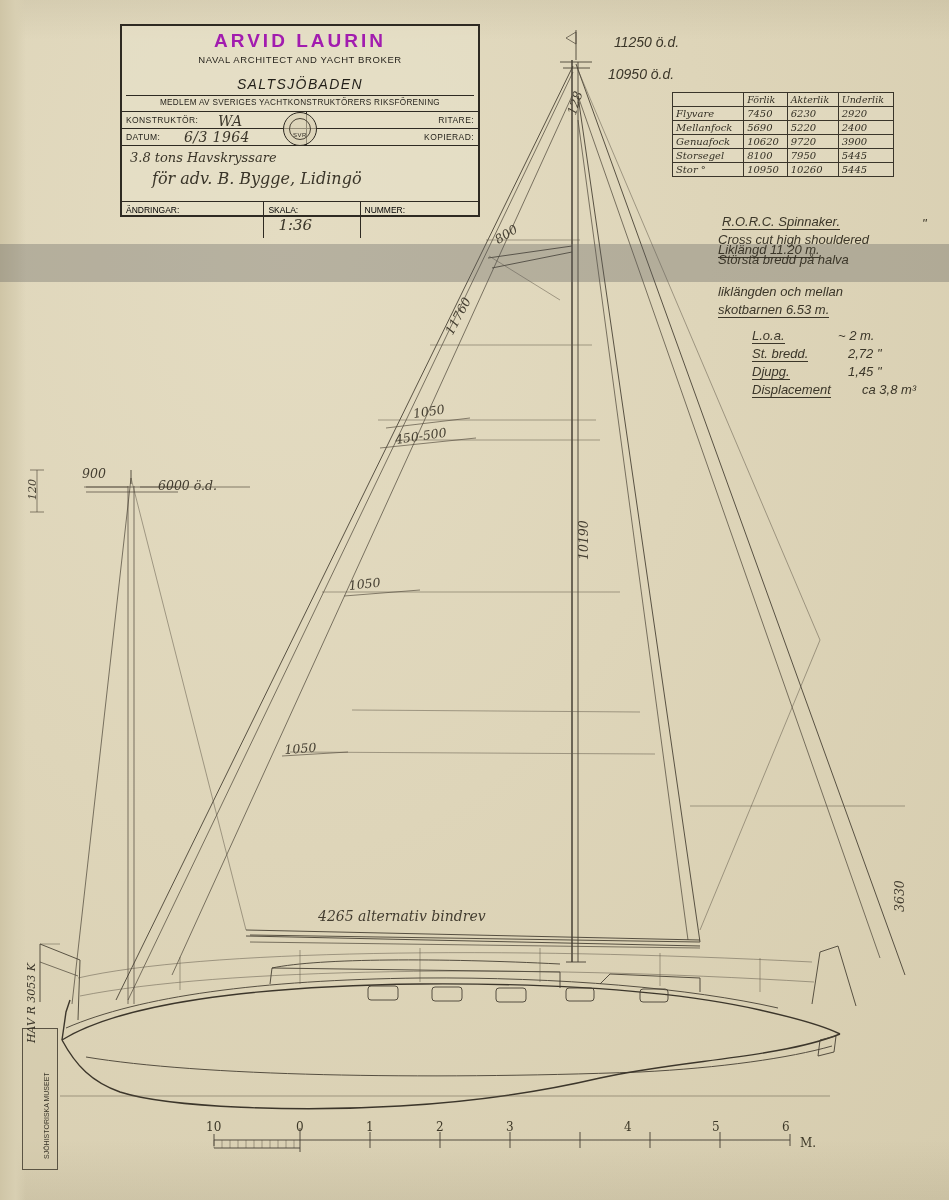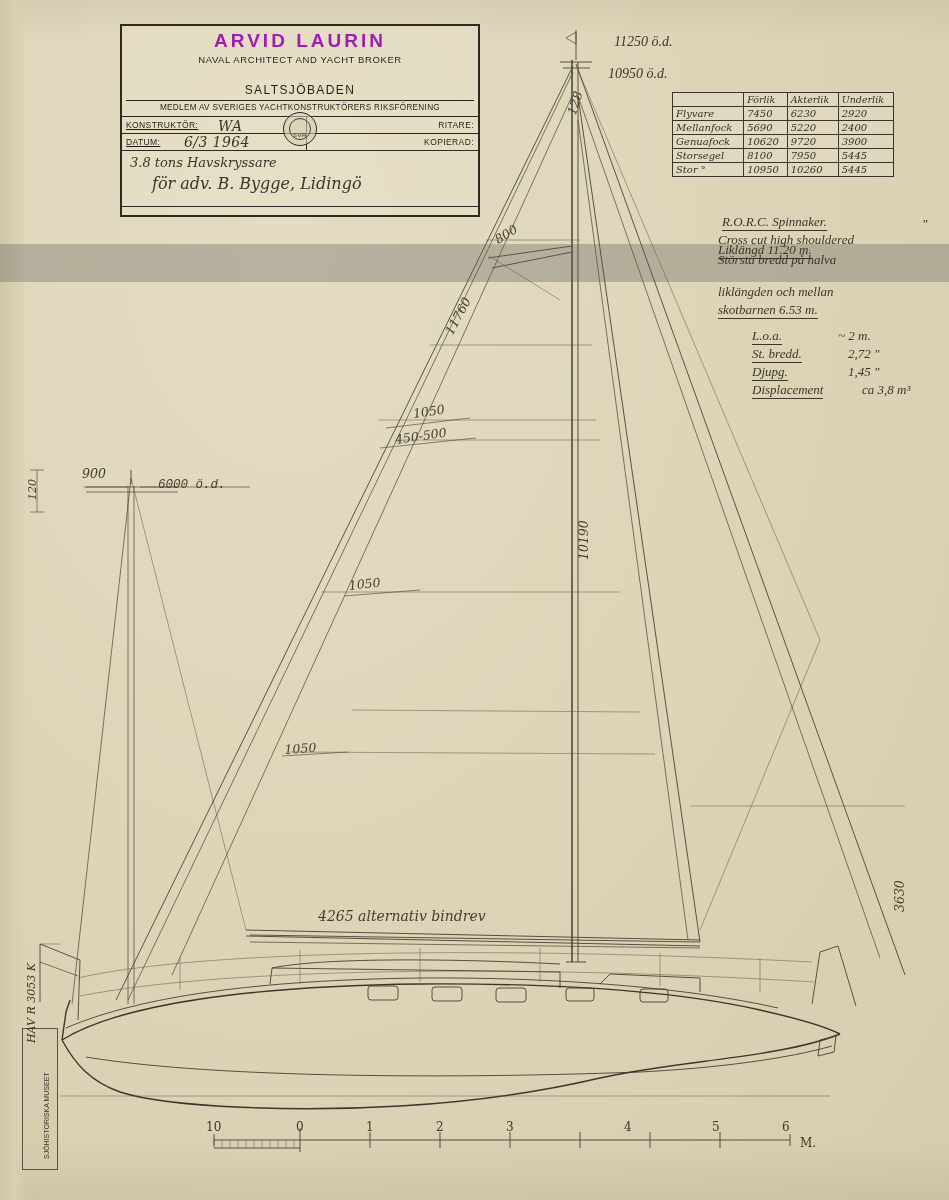--- a/index.html
+++ b/index.html
@@ -45,31 +45,31 @@
   #tb-head{
     border-bottom:1.5px solid #2e2a22;
     padding:5px 4px 4px;
     text-align:center;
   }
   #tb-title{
     font-size:19px;font-weight:bold;letter-spacing:3px;color:#a21caf;
     line-height:1.05;
   }
   #tb-sub1{font-size:9.5px;letter-spacing:0.6px;color:#221f19;margin-top:3px;}
-  #tb-sub2{font-size:12px;letter-spacing:1.4px;color:#221f19;margin-top:18px;}
+  #tb-sub2{font-size:14px;letter-spacing:1.4px;color:#221f19;margin-top:11px;font-style:italic;}
   #tb-sub3{
     font-size:8.2px;letter-spacing:0.3px;color:#221f19;margin-top:3px;
     border-top:1.2px solid #2e2a22;padding-top:2px;
   }
   .tb-row{display:flex;border-bottom:1.5px solid #2e2a22;position:relative;}
   .tb-cell{
     font-size:8.5px;color:#201e18;padding:3px 4px;box-sizing:border-box;
     letter-spacing:0.4px;
   }
-  .tb-cell.l{width:52%;border-right:1.5px solid #2e2a22;text-decoration:underline;}
+  .tb-cell.l{width:52%;border-right:1.5px solid #2e2a22;}
   .tb-cell.r{width:48%;text-align:right;}
   .hand{
     font-family:"DejaVu Serif", serif;
     font-style:italic;color:#3a3529;
   }
   .val-konstr{position:absolute;left:96px;top:1px;font-size:14px;}
   .val-datum{position:absolute;left:62px;top:0px;font-size:14px;}
   #tb-desc{
     height:56px;border-bottom:1.5px solid #2e2a22;padding:4px 8px;
     box-sizing:border-box;
@@ -107,21 +107,21 @@
     font-family:"DejaVu Serif", serif;
     font-style:italic;
     font-size:10px;color:#343025;
     padding:1px 3px;text-align:left;white-space:nowrap;
   }
   #sailtable th{font-weight:normal;font-size:9.5px;}
 
   
   .note{
     position:absolute;
-    font-family:Liberation Serif, serif;
+    font-family:Liberation Sans, sans-serif;
     font-style:italic;
     color:#3b3629;
     white-space:nowrap;
   }
   .u{border-bottom:1px solid #3b3629;}
   
   .dim{
     position:absolute;
     font-family:"DejaVu Serif", serif;
     font-style:italic;
@@ -337,20 +337,32 @@
     <div class="tb-cell r">
       <span>KOPIERAD:</span>
     </div>
   </div>
 
   <div id="tb-desc">
     <div class="hand d1">3.8 tons Havskryssare</div>
     <div class="hand d2">för adv. B. Bygge, Lidingö</div>
   </div>
 
+  <div id="tb-bottom">
+    <div id="tb-b1">
+      <span>ÄNDRINGAR:</span>
+    </div>
+    <div id="tb-b2">
+      <span>SKALA:</span>
+      <span class="hand" id="scaleval">1:36</span>
+    </div>
+    <div id="tb-b3">
+      <span>NUMMER:</span>
+    </div>
+  </div>
 
   <div id="roundel">
     <div class="inner">
         <span>SVR</span>
       </div>
   </div>
 </div>
 
 <table id="sailtable">
   <thead>
@@ -420,21 +432,21 @@
 
 <div class="dim rot-1" style="left:564px;top:112px;">128</div>
 <div class="dim" style="left:492px;top:234px;transform:rotate(-32deg);transform-origin:left top;">800</div>
 <div class="dim" style="left:442px;top:330px;transform:rotate(-62deg);transform-origin:left top;">11760</div>
 <div class="dim" style="left:412px;top:406px;transform:rotate(-8deg);transform-origin:left top;">1050</div>
 <div class="dim" style="left:394px;top:432px;transform:rotate(-8deg);transform-origin:left top;">450-500</div>
 <div class="dim" style="left:348px;top:578px;transform:rotate(-6deg);transform-origin:left top;">1050</div>
 <div class="dim" style="left:284px;top:742px;transform:rotate(-4deg);transform-origin:left top;">1050</div>
 <div class="dim rot-3" style="left:576px;top:560px;">10190</div>
 <div class="dim" style="left:82px;top:466px;">900</div>
-<div class="dim" style="left:158px;top:478px;font-family:Liberation Mono, monospace;">6000 ö.d.</div>
+<div class="dim" style="left:158px;top:478px;">6000 ö.d.</div>
 <div class="dim rot-3" style="left:26px;top:500px;font-size:11px;">120</div>
 <div class="dim rot-3" style="left:892px;top:912px;">3630</div>
 <div class="dim" style="left:318px;top:908px;font-size:14px;">4265  alternativ bindrev</div>
 
 <div class="scalenum" style="left:206px;top:1120px;">10</div>
 <div class="scalenum" style="left:296px;top:1120px;">0</div>
 <div class="scalenum" style="left:366px;top:1120px;">1</div>
 <div class="scalenum" style="left:436px;top:1120px;">2</div>
 <div class="scalenum" style="left:506px;top:1120px;">3</div>
 <div class="scalenum" style="left:624px;top:1120px;">4</div>

